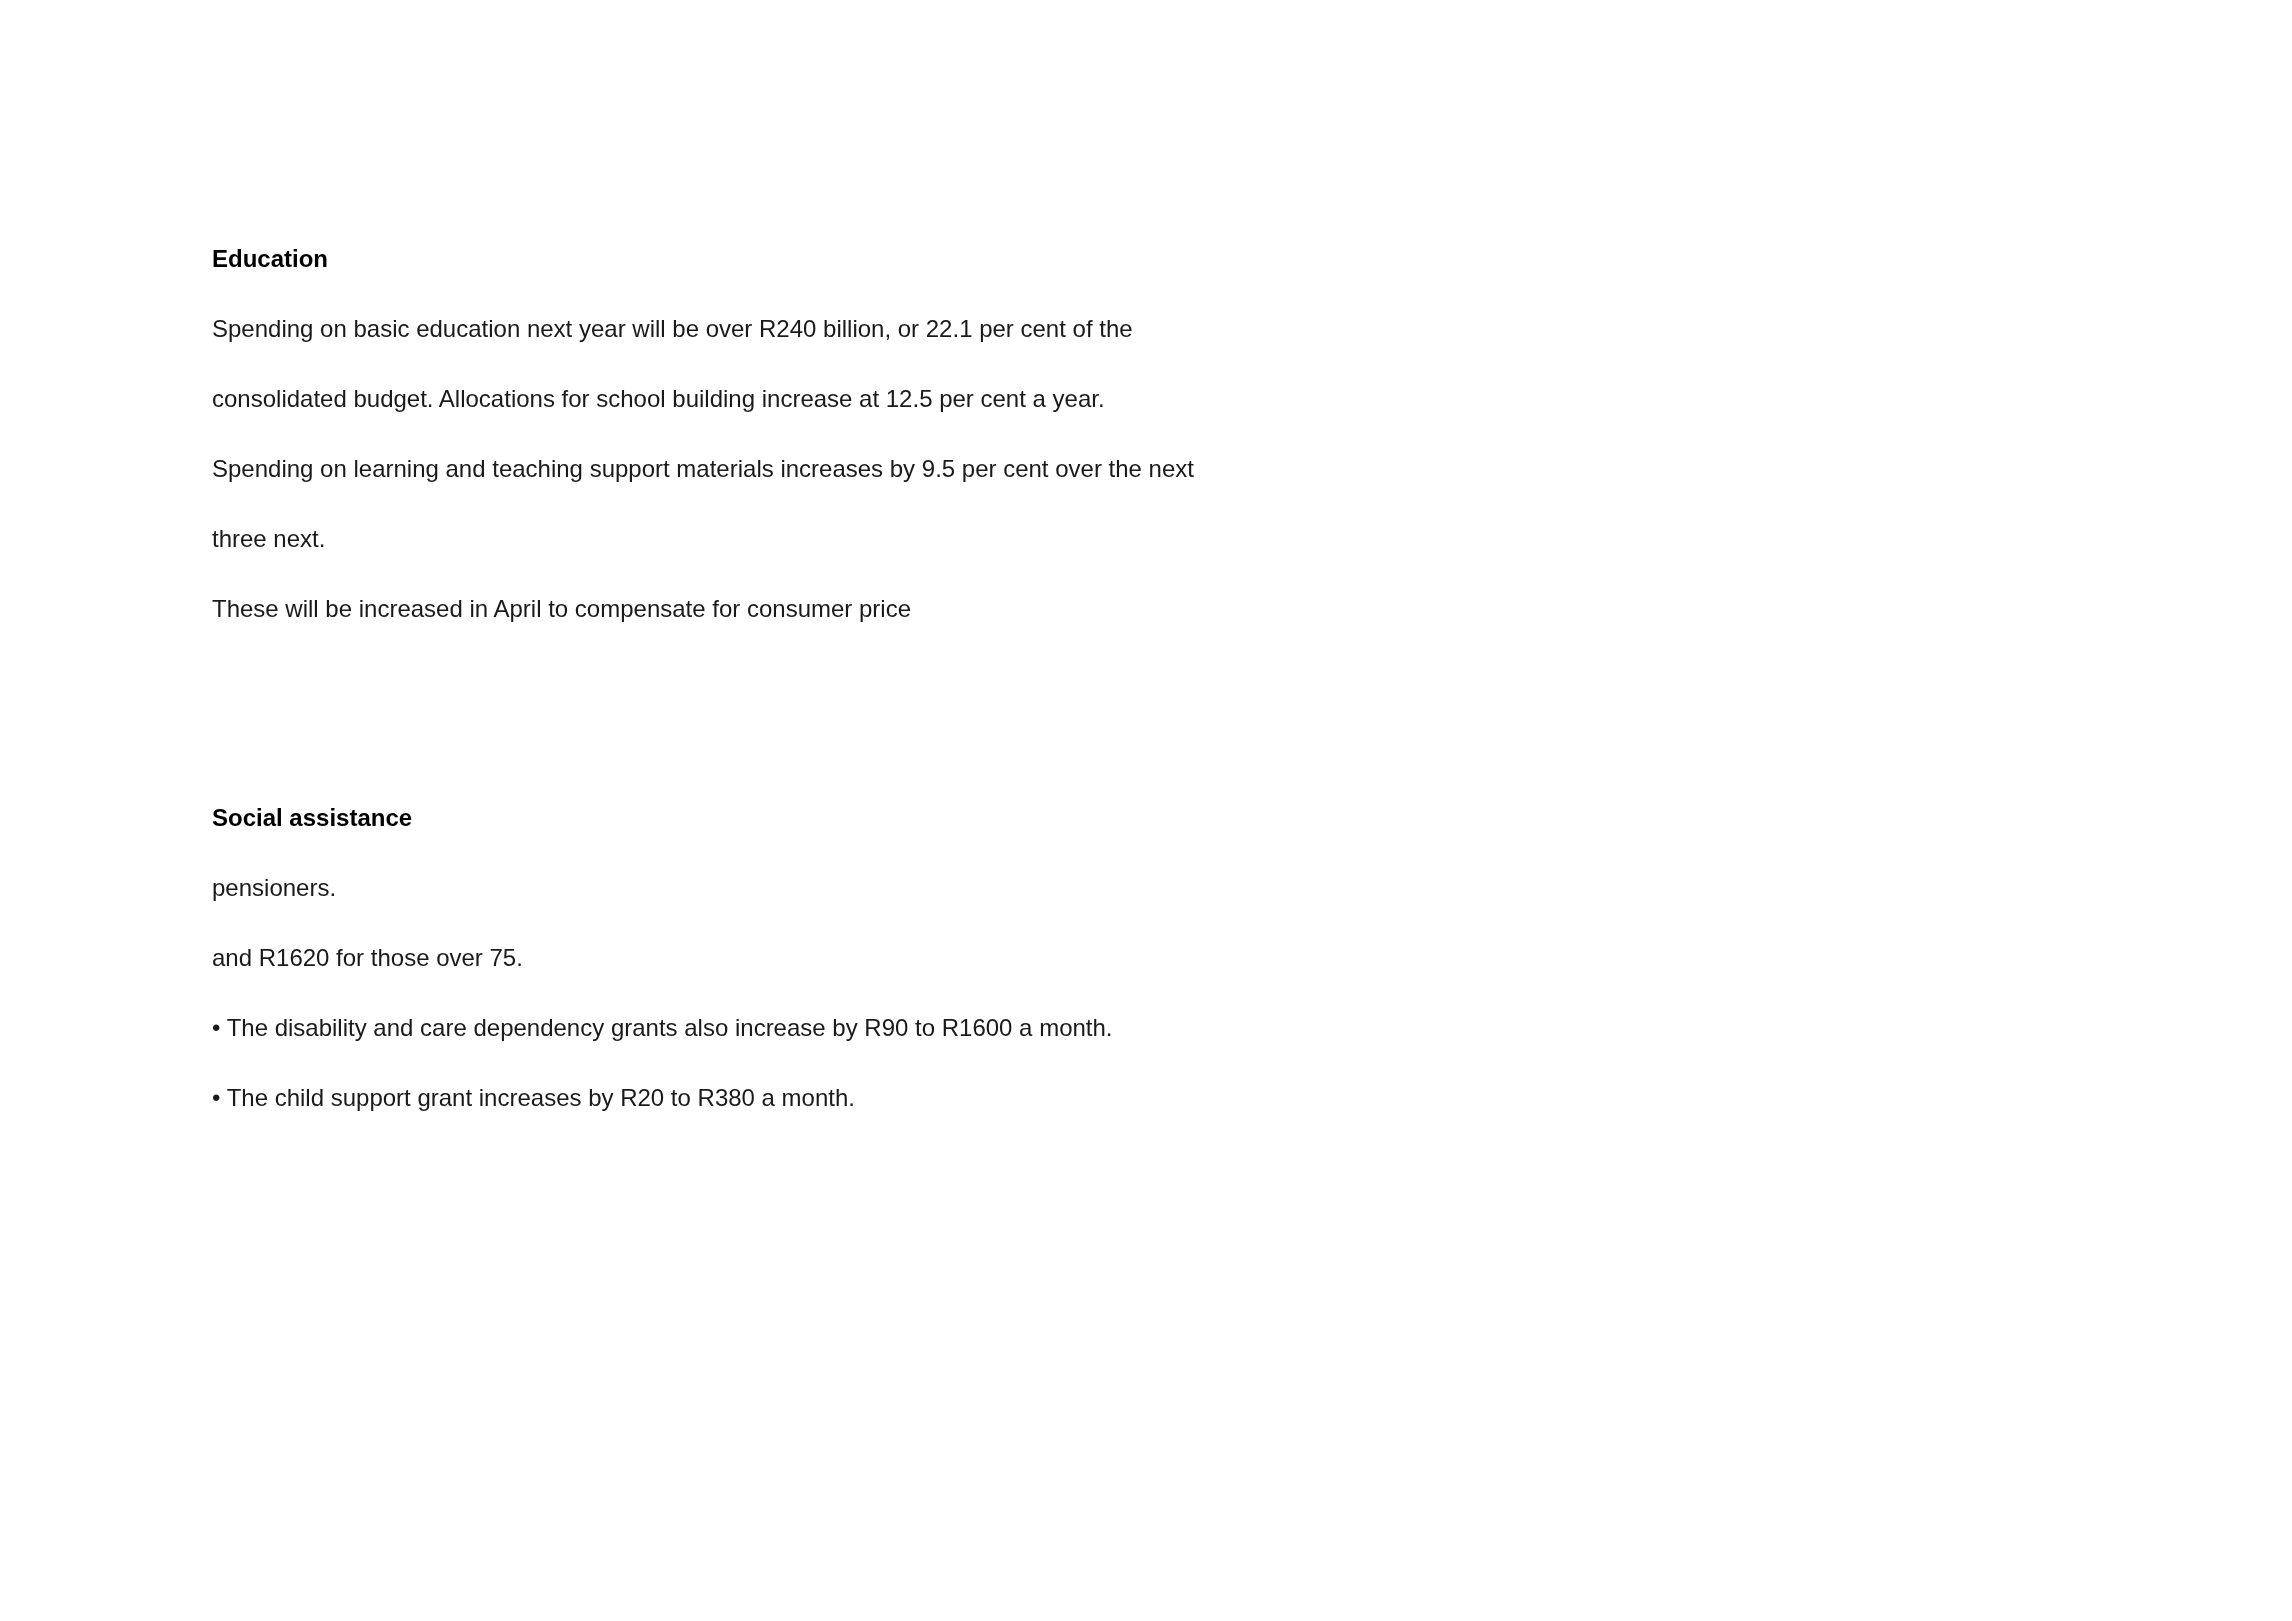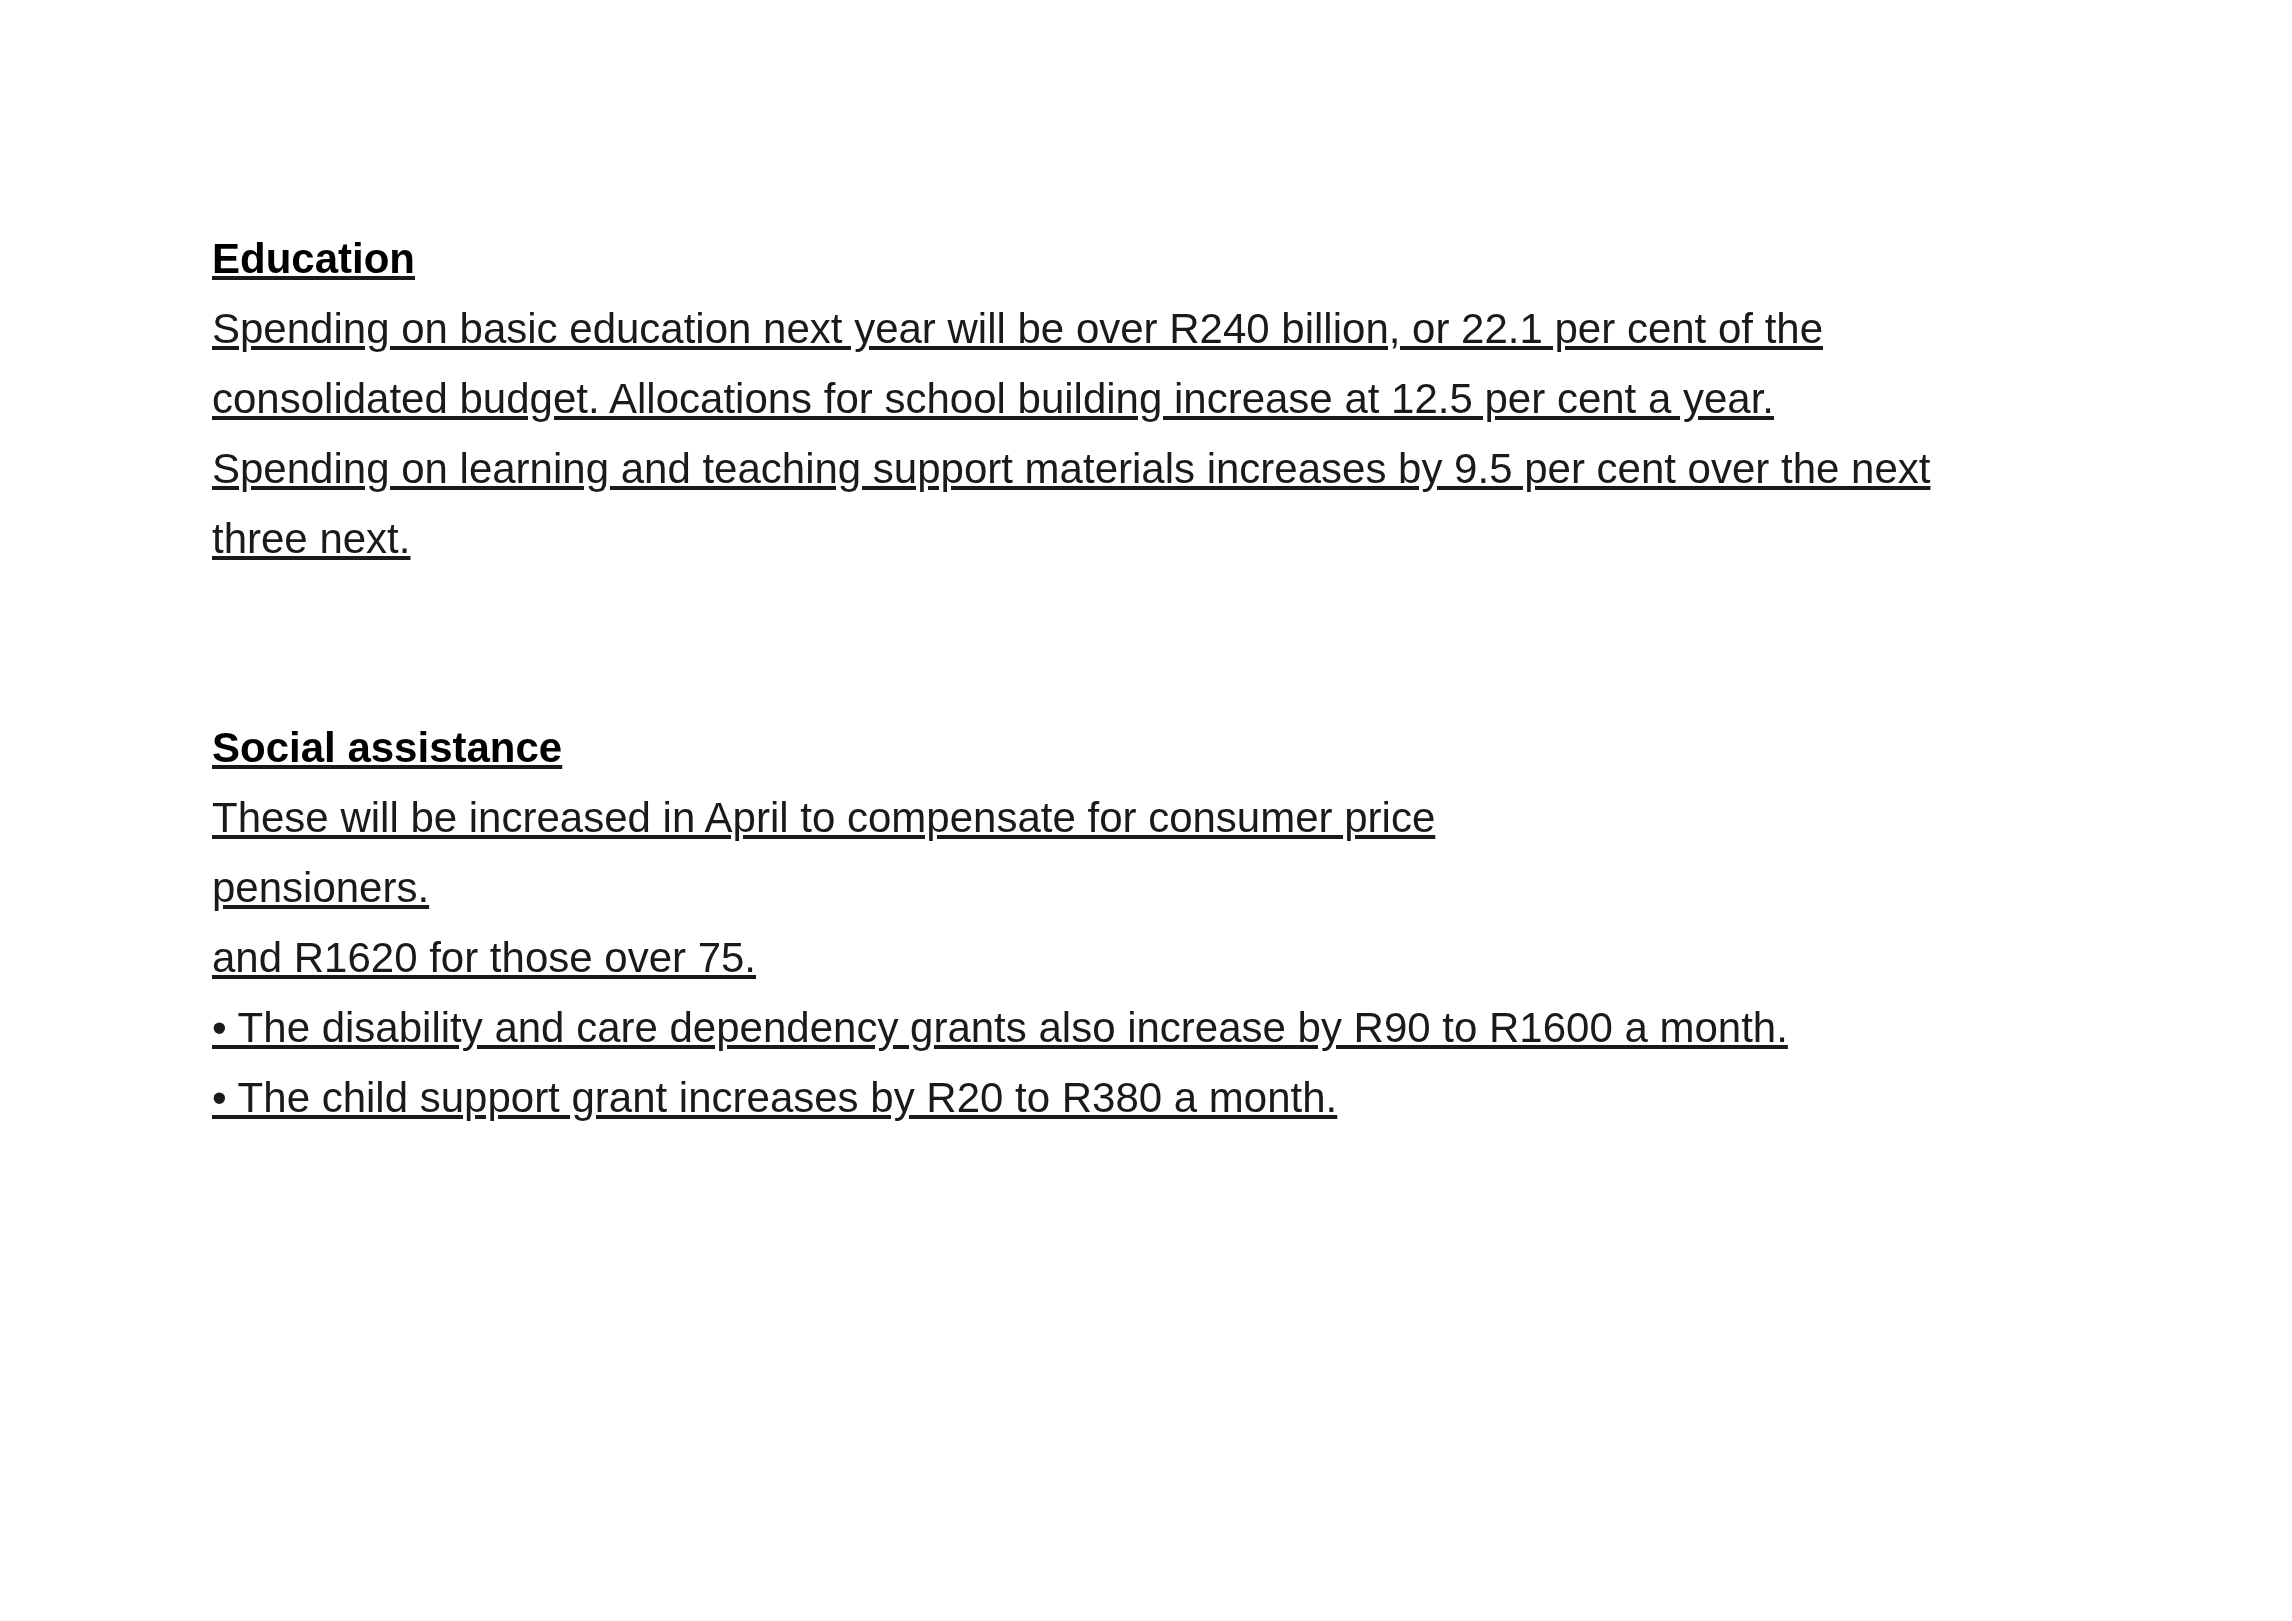--- a/index.html
+++ b/index.html
@@ -21,23 +21,22 @@
     height: 1621px;
     background: #ffffff;
   }
   .content {
     position: absolute;
     left: 212px;
     top: 224px;
     width: 2039px;
     color: #1a1a1a;
     font-family: "Liberation Sans", "DejaVu Sans", sans-serif;
-    font-size: 42px;
+    font-size: 24px;
     line-height: 70px;
-    text-decoration: underline;
   }
   .line {
     white-space: nowrap;
     height: 70px;
   }
   .heading {
     font-weight: bold;
     color: #000000;
   }
   .section-gap {
@@ -52,22 +51,22 @@
 
     <div class="section">
       <div class="line heading">Education</div>
       <div class="line">Spending on basic education next year will be over R240 billion, or 22.1 per cent of the</div>
       <div class="line">consolidated budget. Allocations for school building increase at 12.5 per cent a year.</div>
       <div class="line">Spending on learning and teaching support materials increases by 9.5 per cent over the next</div>
       <div class="line">three next.</div>
     </div>
 
     <div class="section">
+      <div class="line">These will be increased in April to compensate for consumer price</div>
       <div class="line heading section-gap">Social assistance</div>
-      <div class="line">These will be increased in April to compensate for consumer price</div>
       <div class="line">pensioners.</div>
       <div class="line">and R1620 for those over 75.</div>
       <div class="line">• The disability and care dependency grants also increase by R90 to R1600 a month.</div>
       <div class="line">• The child support grant increases by R20 to R380 a month.</div>
     </div>
 
   </div>
 </div>
 
 

